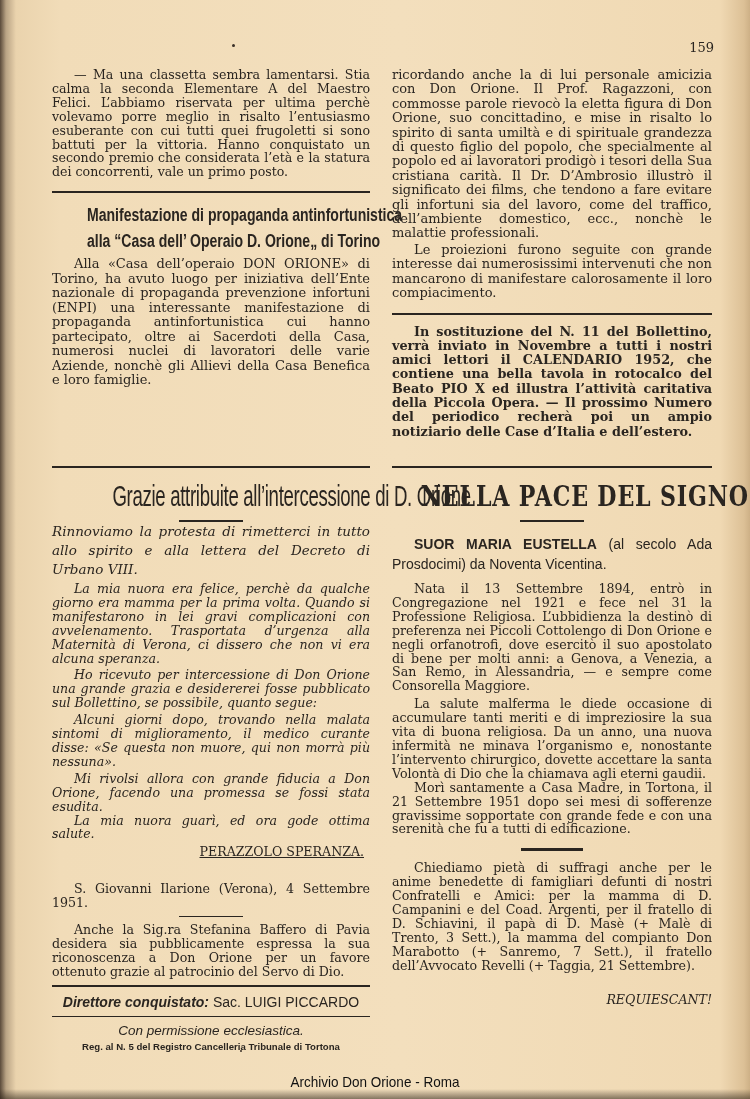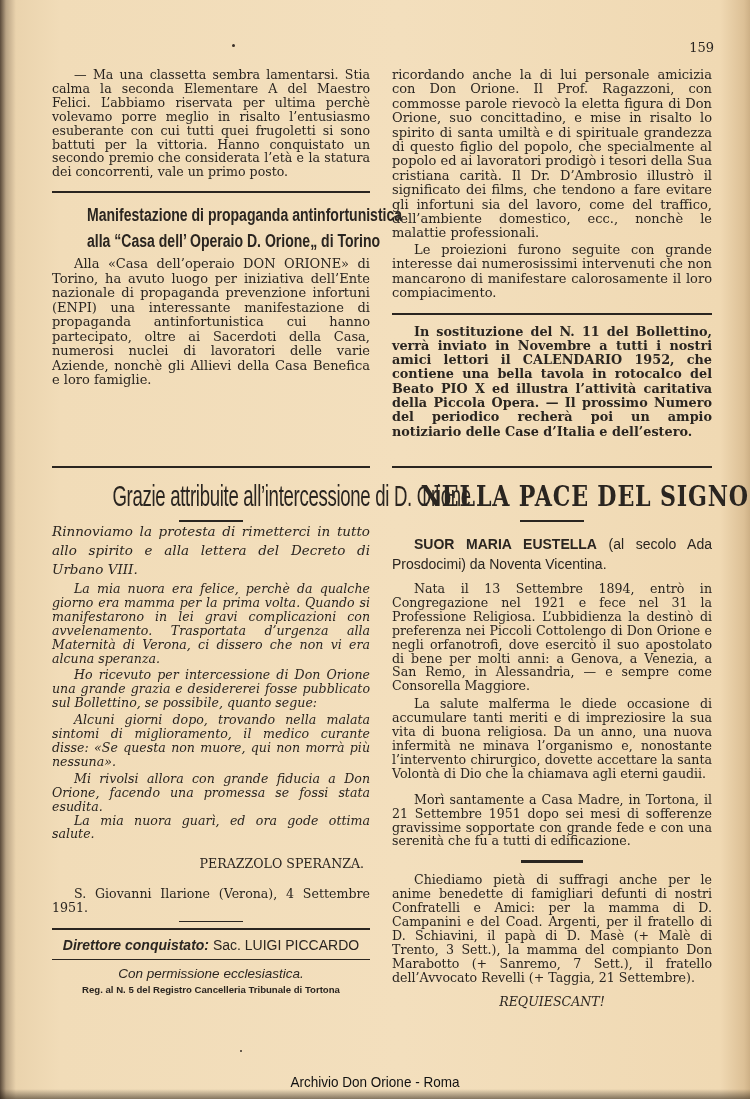--- a/index.html
+++ b/index.html
@@ -53,23 +53,24 @@
 <div class="col left" style="top:466px;">
   <hr class="rule">
   <div class="cond-head" style="font-size:30px;line-height:40px;margin-top:8px;font-weight:normal;transform:scaleX(0.62);letter-spacing:-0.5px;">Grazie attribuite all’intercessione di D. Orione</div>
   <div class="short-rule" style="margin-top:4px;"></div>
   <p class="it bold" style="margin-top:0;font-size:13.5px;line-height:19px;font-weight:normal;">Rinnoviamo la protesta di rimetterci in tutto allo spirito e alla lettera del Decreto di Urbano VIII.</p>
   <p class="it ind" style="margin-top:3px;">La mia nuora era felice, perchè da qualche giorno era mamma per la prima volta. Quando si manifestarono in lei gravi complicazioni con avvelenamento. Trasportata d’urgenza alla Maternità di Verona, ci dissero che non vi era alcuna speranza.</p>
   <p class="it ind" style="margin-top:3px;">Ho ricevuto per intercessione di Don Orione una grande grazia e desidererei fosse pubblicato sul Bollettino, se possibile, quanto segue:</p>
   <p class="it ind" style="margin-top:3px;">Alcuni giorni dopo, trovando nella malata sintomi di miglioramento, il medico curante disse: «Se questa non muore, qui non morrà più nessuna».</p>
   <p class="it ind" style="margin-top:3px;">Mi rivolsi allora con grande fiducia a Don Orione, facendo una promessa se fossi stata esudita.</p>
   <p class="it ind">La mia nuora guarì, ed ora gode ottima salute.</p>
-  <p style="text-align:right;margin-top:16px;padding-right:6px;">PERAZZOLO SPERANZA.</p>
-  <p class="ind" style="margin-top:16px;">S. Giovanni Ilarione (Verona), 4 Settembre 1951.</p>
+  <p style="text-align:right;margin-top:4px;padding-right:6px;text-decoration:underline;">PERAZZOLO SPERANZA.</p>
+  <p class="ind" style="margin-top:23px;">S. Giovanni Ilarione (Verona), 4 Settembre 1951.</p>
   <div class="short-rule" style="margin-top:6px;border-top-width:1.5px;"></div>
+  <p class="ind" style="margin-top:6px;">Anche la Sig.ra Stefanina Baffero di Pavia desidera sia pubblicamente espressa la sua riconoscenza a Don Orione per un favore ottenuto grazie al patrocinio del Servo di Dio.</p>
   <hr class="rule" style="margin-top:6px;">
   <div style="text-align:center;margin-top:6px;">
     <div class="sans" style="font-size:14px;line-height:18px;white-space:nowrap;">
       <span class="it bold">Direttore conquistato:</span>
       <span>Sac. LUIGI PICCARDO</span>
     </div>
   </div>
   <hr class="rule thin" style="margin-top:5px;">
   <div class="sans it" style="text-align:center;font-size:13.5px;line-height:18px;margin-top:5px;">Con permissione ecclesiastica.</div>
   <div class="sans bold" style="text-align:center;font-size:9.6px;line-height:14px;white-space:nowrap;">Reg. al N. 5 del Registro Cancelleria Tribunale di Tortona</div>
@@ -84,21 +85,21 @@
 
 <div class="col right" style="top:466px;">
   <hr class="rule">
   <div style="text-align:center;font-family:'DejaVu Serif',serif;font-weight:bold;font-size:27px;line-height:38px;margin-top:10px;transform:scaleX(0.82);white-space:nowrap;letter-spacing:1px;">NELLA PACE DEL SIGNORE</div>
   <div class="short-rule" style="margin-top:4px;"></div>
   <p class="ind sans" style="margin-top:12px;font-size:14px;line-height:20px;">
     <span class="bold">SUOR MARIA EUSTELLA</span><span> (al secolo Ada Prosdocimi) da Noventa Vicentina.</span>
   </p>
   <p class="ind" style="margin-top:8px;">Nata il 13 Settembre 1894, entrò in Congregazione nel 1921 e fece nel 31 la Professione Religiosa. L’ubbidienza la destinò di preferenza nei Piccoli Cottolengo di Don Orione e negli orfanotrofi, dove esercitò il suo apostolato di bene per molti anni: a Genova, a Venezia, a San Remo, in Alessandria, — e sempre come Consorella Maggiore.</p>
   <p class="ind" style="margin-top:4px;">La salute malferma le diede occasione di accumulare tanti meriti e di impreziosire la sua vita di buona religiosa. Da un anno, una nuova infermità ne minava l’organismo e, nonostante l’intervento chirurgico, dovette accettare la santa Volontà di Dio che la chiamava agli eterni gaudii.</p>
-  <p class="ind" style="margin-top:12px;">Morì santamente a Casa Madre, in Tortona, il 21 Settembre 1951 dopo sei mesi di sofferenze gravissime sopportate con grande fede e con una serenità che fu a tutti di edificazione.</p>
+  <p class="ind" style="margin-top:0;">Morì santamente a Casa Madre, in Tortona, il 21 Settembre 1951 dopo sei mesi di sofferenze gravissime sopportate con grande fede e con una serenità che fu a tutti di edificazione.</p>
   <div class="short-rule" style="margin-top:12px;border-top-width:3px;width:62px;"></div>
   <p class="ind" style="margin-top:10px;">Chiediamo pietà di suffragi anche per le anime benedette di famigliari defunti di nostri Confratelli e Amici: per la mamma di D. Campanini e del Coad. Argenti, per il fratello di D. Schiavini, il papà di D. Masè (+ Malè di Trento, 3 Sett.), la mamma del compianto Don Marabotto (+ Sanremo, 7 Sett.), il fratello dell’Avvocato Revelli (+ Taggia, 21 Settembre).</p>
-  <p class="it" style="text-align:center;margin-top:10px;">REQUIESCANT!</p>
+  <p class="it" style="text-align:right;margin-top:20px;">REQUIESCANT!</p>
 </div>
 
 <div class="dot" style="left:240px;top:1050px;width:2px;height:2px;"></div>
 <div class="archive">Archivio Don Orione - Roma</div>
 <div class="bottom-shade"></div>
 
 </body></html>

